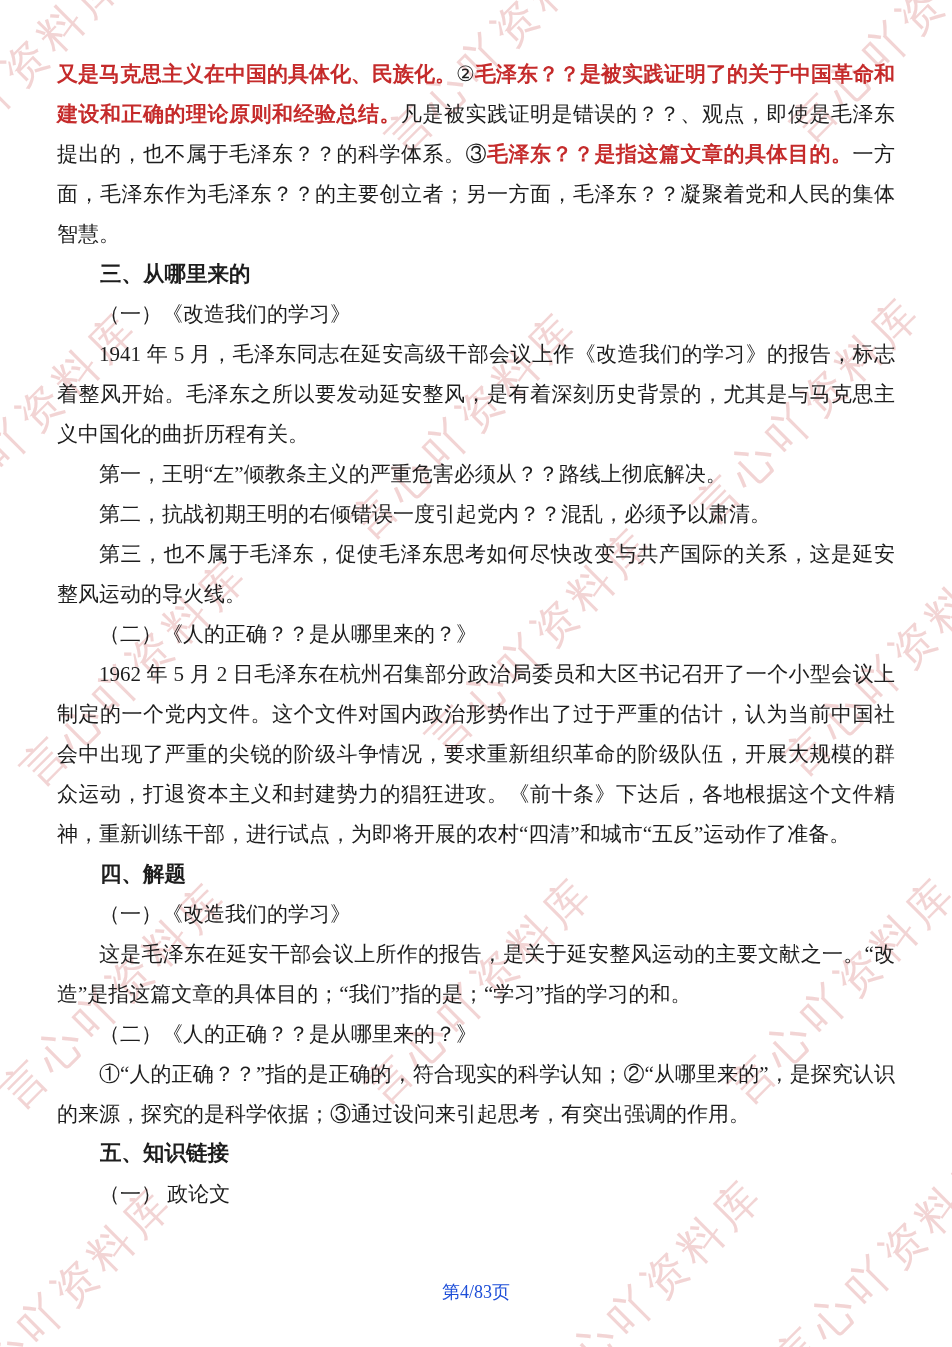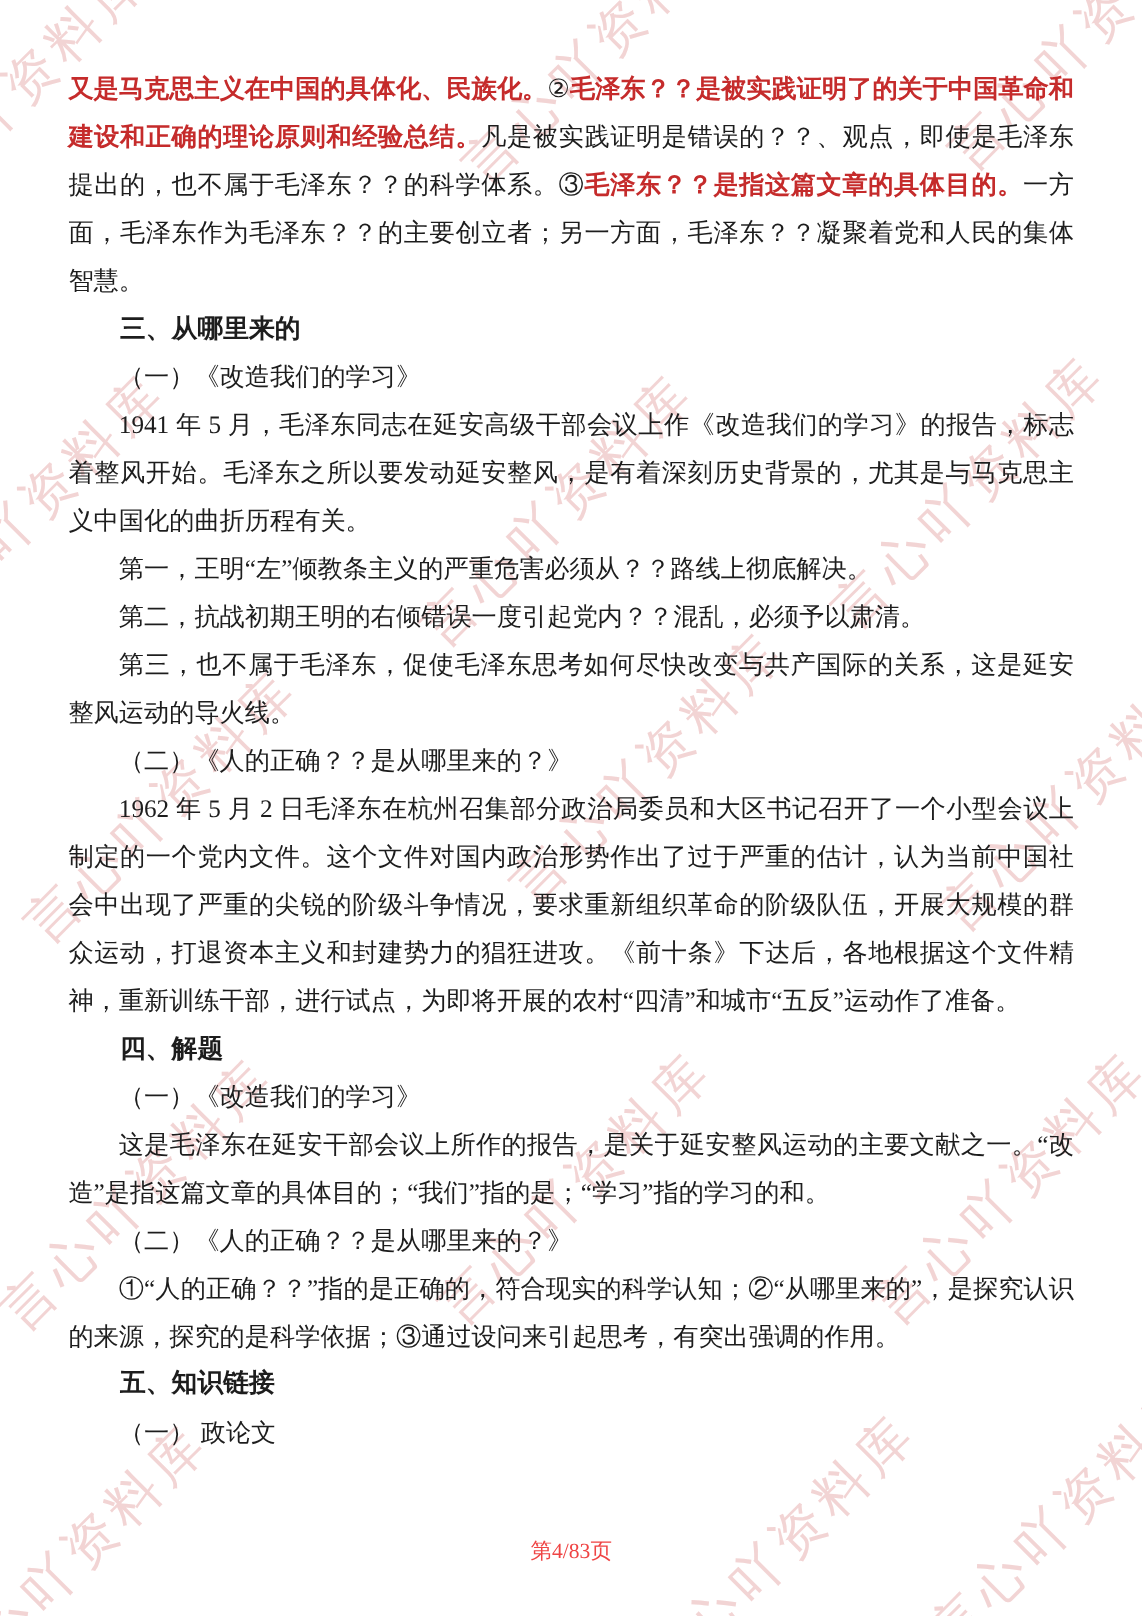--- a/index.html
+++ b/index.html
@@ -39,21 +39,21 @@
   .mt24{margin-top:24px;}
   .mt20{margin-top:20px;}
   .mt28{margin-top:28px;}
   .mt29{margin-top:29px;font-family:Liberation Mono, monospace;}
   .footer{
     position:absolute;
     top:1280px;left:0;right:0;
     z-index:1;
     text-align:center;
     font-size:18px;
-    color:#ef4444;
+    color:#1d4ed8;
   }
 </style>
 </head>
 <body>
 
 <div class="page">
 
   <div class="watermark-layer">
       <span style="left: 10px; top: 80px;">言心吖资料库</span>
       <span style="left: 500px; top: 40px;">言心吖资料库</span>

